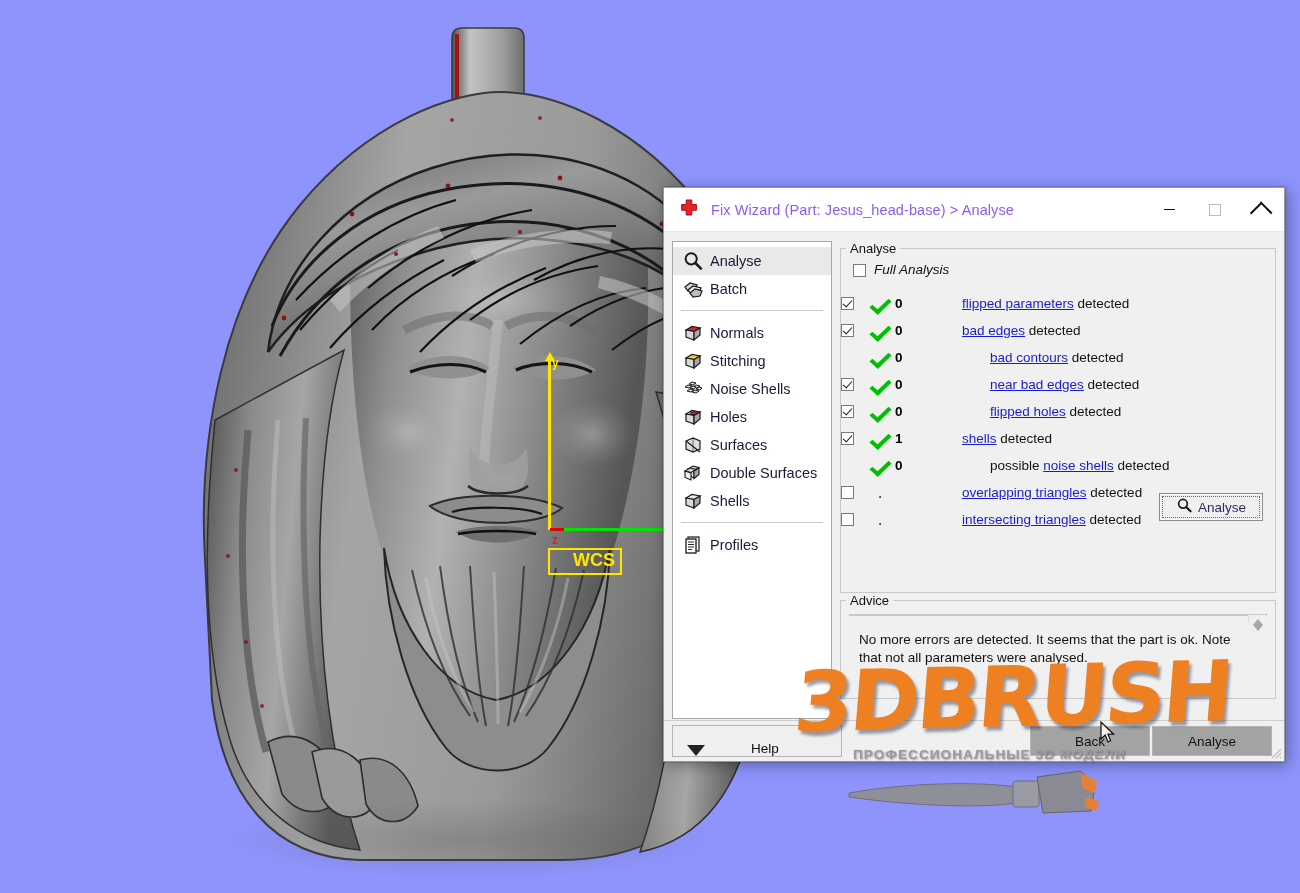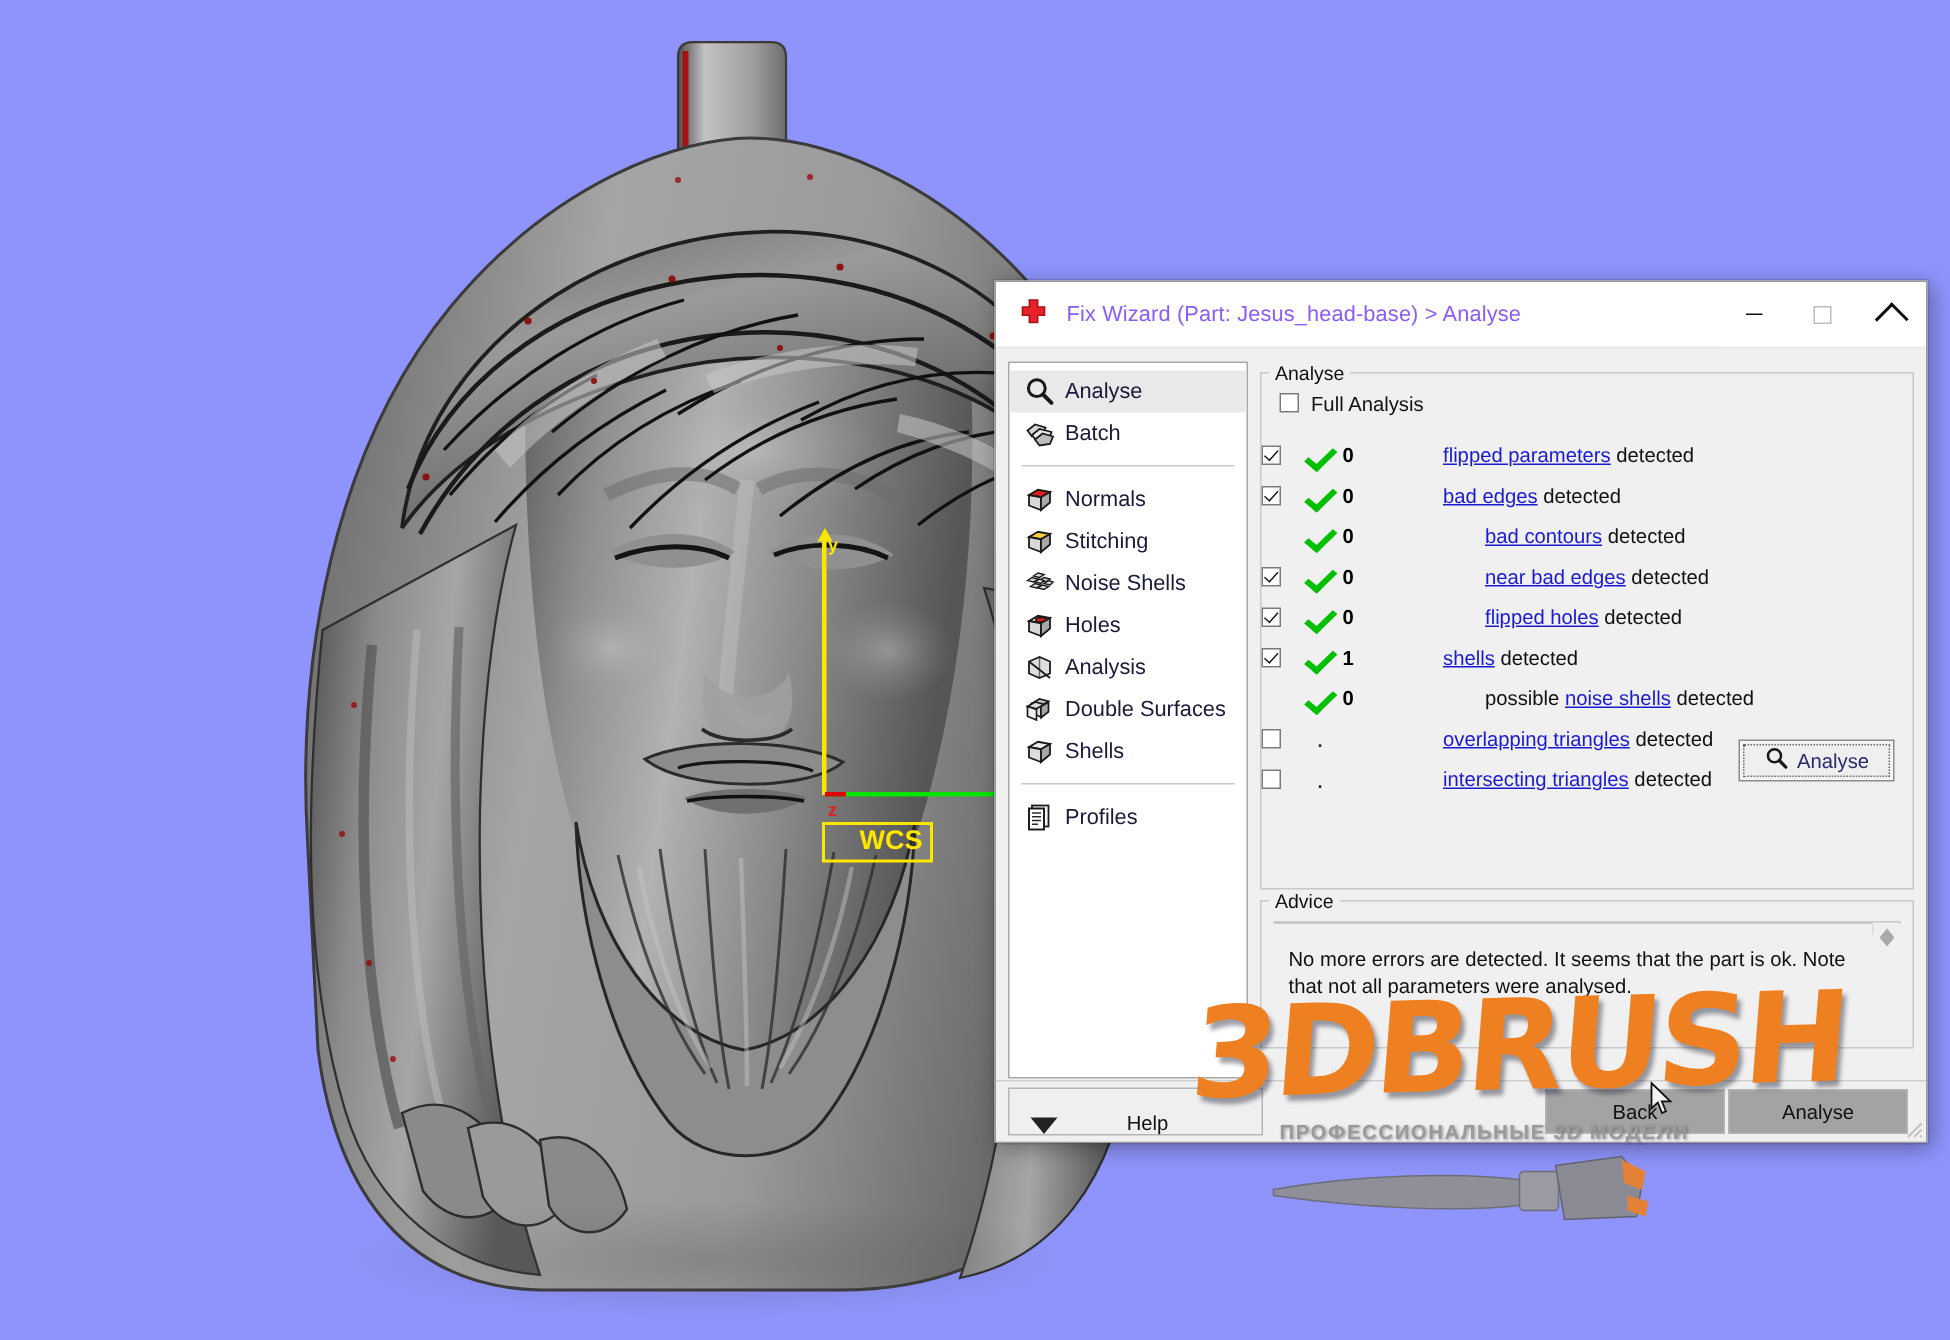--- a/index.html
+++ b/index.html
@@ -66,21 +66,21 @@
   .nav-lbl{font-size:14.5px;color:#1a1a3a;white-space:nowrap;}
   .nav-sep{height:1px;background:#c9c9c9;margin:7px 8px 8px 8px;}
 
   
   .right{flex:1 1 auto;margin-left:8px;display:flex;flex-direction:column;}
 
   fieldset.grp{border:1px solid #c8c8c8;margin:0;padding:0;background:#f0f0f0;}
   fieldset.grp>legend{font-size:13px;color:#111;padding:0 4px;margin-left:5px;}
 
   .grp-analyse{height:352px;box-sizing:border-box;position:relative;}
-  .full-row{display:flex;align-items:flex-start;margin:6px 0 0 12px;}
+  .full-row{display:flex;align-items:flex-end;margin:6px 0 0 12px;font-style:italic;}
 
   .cb{width:13px;height:13px;border:1px solid #7a7a7a;background:#fff;box-sizing:border-box;
      position:relative;flex:0 0 auto;display:inline-block;}
   .cb.checked:after{content:"";position:absolute;left:3px;top:0px;width:4px;height:8px;
      border:solid #1a1a1a;border-width:0 1.7px 1.7px 0;transform:rotate(42deg);}
   .cb-lbl{margin-left:8px;font-size:13.5px;color:#111;}
 
   .rows{margin-top:13px;}
   .row{display:flex;align-items:center;height:27px;}
   .r-cb{width:26px;display:flex;justify-content:flex-start;flex:0 0 auto;}
@@ -426,21 +426,21 @@
       </div>
 
       <div class="nav-item">
         <span class="nav-ico">
           <svg viewBox="0 0 22 22" width="22" height="22">
             <path d="M4 7 l7-3 7 3 v8 l-7 3 -7-3 z" fill="#dedede" stroke="#1a1a1a" stroke-width="1.2"></path>
             <path d="M4 7 l14 11" stroke="#1a1a1a" stroke-width="1.2" fill="none"></path>
             <path d="M11 4 v14" stroke="#1a1a1a" stroke-width="1" fill="none" opacity=".6"></path>
           </svg>
         </span>
-        <span class="nav-lbl">Analysis</span>
+        <span class="nav-lbl">Surfaces</span>
       </div>
 
       <div class="nav-item">
         <span class="nav-ico">
           <svg viewBox="0 0 22 22" width="22" height="22">
             <path d="M6 7 l5-3 6 1.5 -5 3 z" fill="#c8c8c8" stroke="#1a1a1a" stroke-width="1.1"></path>
             <path d="M6 7 v6.5 l6 2.5 v-7 z" fill="#e2e2e2" stroke="#1a1a1a" stroke-width="1.1"></path>
             <path d="M12 9 l5-3 v6.5 l-5 4 z" fill="#a6a6a6" stroke="#1a1a1a" stroke-width="1.1"></path>
             <path d="M3 9 l5-3 6 1.5 -5 3 z" fill="#dcdcdc" stroke="#1a1a1a" stroke-width="1.1"></path>
             <path d="M3 9 v6.5 l6 2.5 v-7 z" fill="#efefef" stroke="#1a1a1a" stroke-width="1.1"></path>

